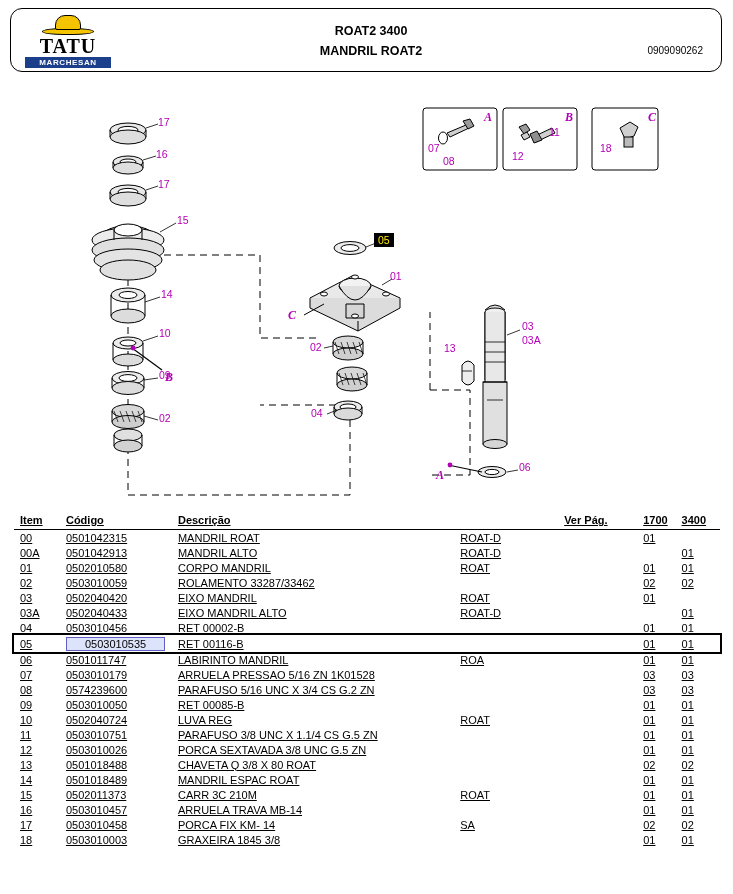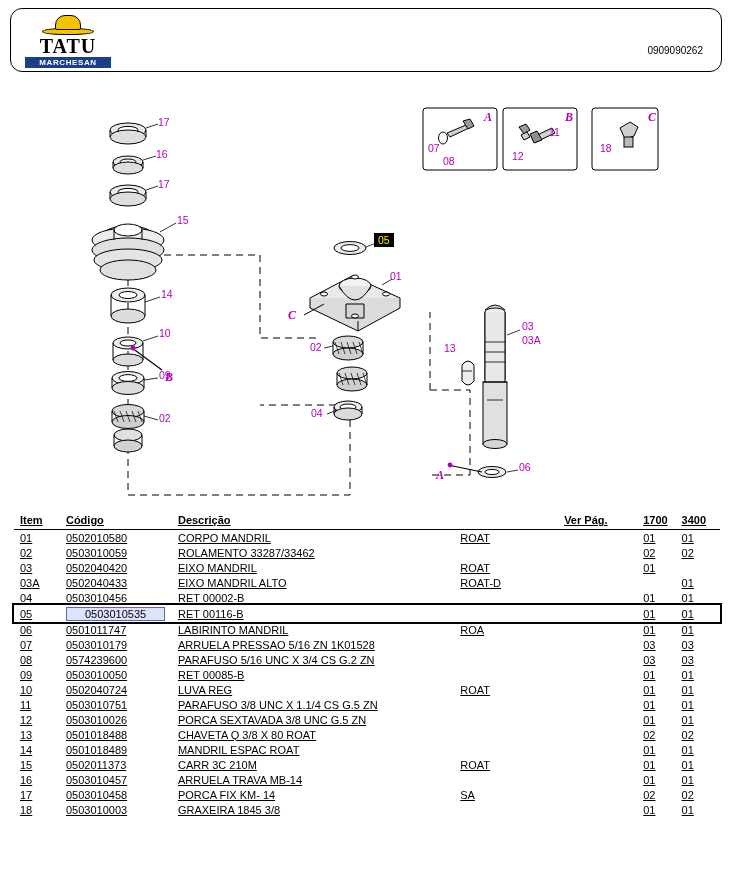--- a/index.html
+++ b/index.html
@@ -186,20 +186,22 @@
   <div class="header">
     <div class="logo-box">
       <div class="logo-hat">
         <div class="brim"></div>
         <div class="crown"></div>
       </div>
       <div class="logo-tatu">TATU</div>
       <div class="logo-marchesan">MARCHESAN</div>
     </div>
     <div class="header-title">
+      <div>ROAT2 3400</div>
+      <div>MANDRIL ROAT2</div>
     </div>
     <div class="header-code">0909090262</div>
   </div>
 
   <div class="drawing">
     <svg width="733" height="430" viewBox="0 0 733 430">
       <g fill="none" stroke="#000" stroke-width="1">
 
         <rect x="423" y="28" width="74" height="62" rx="3"></rect>
         <rect x="503" y="28" width="74" height="62" rx="3"></rect>
@@ -378,20 +380,38 @@
           <th class="c-code">Código</th>
           <th class="c-desc">Descrição</th>
           <th class="c-desc2"></th>
           <th class="c-ver">Ver Pág.</th>
           <th class="c-1700">1700</th>
           <th class="c-3400">3400</th>
         </tr>
       </thead>
       <tbody>
         <tr>
+          <td class="c-item">00</td>
+          <td class="c-code">0501042315</td>
+          <td class="c-desc">MANDRIL  ROAT</td>
+          <td class="c-desc2">ROAT-D</td>
+          <td class="c-ver"></td>
+          <td class="c-1700">01</td>
+          <td class="c-3400"></td>
+        </tr>
+        <tr>
+          <td class="c-item">00A</td>
+          <td class="c-code">0501042913</td>
+          <td class="c-desc">MANDRIL ALTO</td>
+          <td class="c-desc2">ROAT-D</td>
+          <td class="c-ver"></td>
+          <td class="c-1700"></td>
+          <td class="c-3400">01</td>
+        </tr>
+        <tr>
           <td class="c-item">01</td>
           <td class="c-code">0502010580</td>
           <td class="c-desc">CORPO MANDRIL</td>
           <td class="c-desc2">ROAT</td>
           <td class="c-ver"></td>
           <td class="c-1700">01</td>
           <td class="c-3400">01</td>
         </tr>
         <tr>
           <td class="c-item">02</td>

